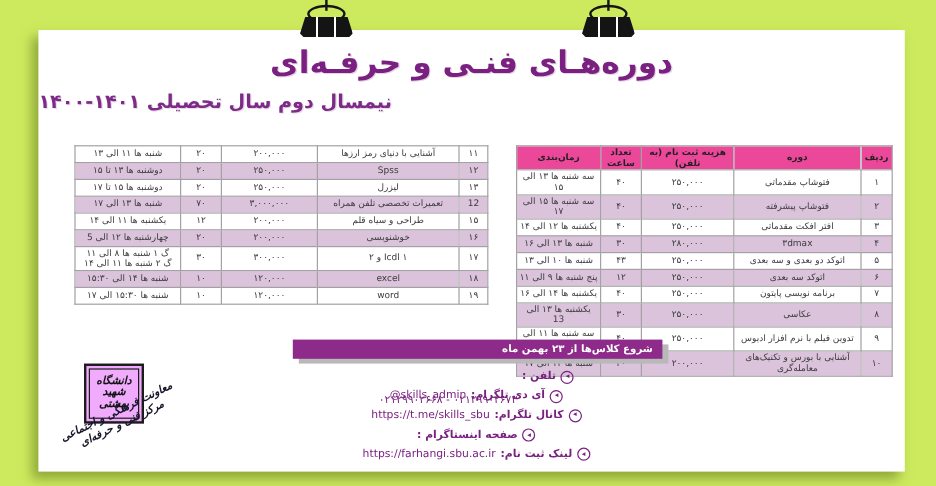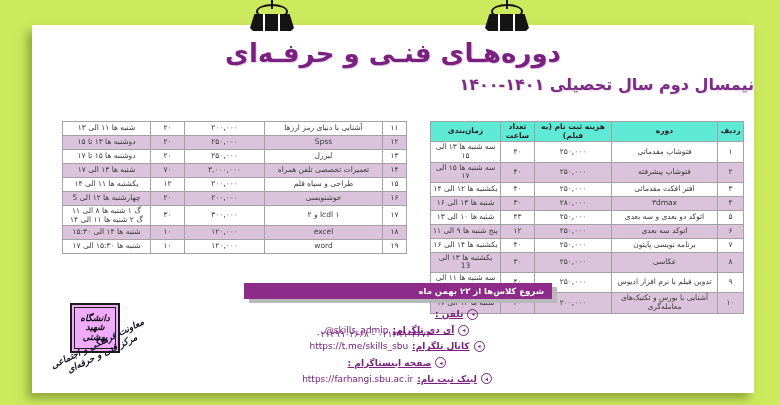--- a/index.html
+++ b/index.html
@@ -22,52 +22,52 @@
     position:absolute;left:50%;bottom:0;width:44px;height:17px;transform:translateX(-50%);
     background:linear-gradient(90deg,#141414 0 30%,#fff 30% 34%,#141414 34% 64%,#fff 64% 68%,#141414 68% 100%);
     clip-path:polygon(10% 0,90% 0,100% 82%,93% 100%,7% 100%,0 82%);
   }
   .title{
     position:absolute;top:13px;left:0;right:0;text-align:center;direction:rtl;
     color:#7a2080;font-size:26px;font-weight:bold;letter-spacing:.5px;
     text-shadow:1px 1px 0 #e3d2e3;
   }
   .subtitle{
-    position:absolute;top:50px;left:0;right:0;text-align:right;direction:rtl;
+    position:absolute;top:50px;left:0;right:0;text-align:left;direction:rtl;
     color:#7e2b88;font-size:16px;font-weight:bold;
     text-shadow:1px 1px 0 #e9dce9;
   }
   table{border-collapse:collapse;table-layout:fixed;direction:rtl;background:#fff;}
   th,td{
     border:1px solid #a5a0a5;text-align:center;vertical-align:middle;
     font-size:7.5px;color:#3b3b3b;padding:1px 2px;height:11px;line-height:1.15;
     overflow:hidden;
   }
-  th{background:#5eead4;font-weight:bold;color:#262026;font-size:7.5px;height:13px;}
+  th{background:#ec4899;font-weight:bold;color:#262026;font-size:7.5px;height:13px;}
   tbody tr:nth-child(even) td{background:#dac3db;}
   td.cell-schedule{white-space:pre-line;margin-left:32px;}
   .tbl-right{position:absolute;left:398px;top:96px;width:313px;}
   .tbl-left{position:absolute;left:30px;top:96px;width:344px;}
   .banner{
     position:absolute;left:212px;top:258px;width:292px;height:16px;z-index:3;
     background:#8d2a8a;color:#fff;font-weight:bold;font-size:8.5px;direction:rtl;
     display:flex;align-items:center;justify-content:space-between;padding:0 8px;
     box-shadow:5px 4px 0 #b9b9b9;
   }
   .contacts{
     position:absolute;left:150px;top:281px;width:430px;direction:rtl;
     color:#7a2080;font-size:9px;z-index:2;
   }
   .contact-line{height:16.2px;display:flex;align-items:center;justify-content:center;gap:4px;}
   .contact-icon{
     width:9px;height:9px;border:1px solid #7a2080;border-radius:50%;
     display:inline-flex;align-items:center;justify-content:center;
     font-size:6px;line-height:1;color:#7a2080;flex:0 0 auto;
   }
-  .contact-label{font-weight:bold;text-decoration:underline;}
+  .contact-label{font-weight:bold;}
   .contact-value{direction:ltr;unicode-bidi:embed;}
   .stamp-box{
     position:absolute;left:70px;top:303px;width:50px;height:50px;z-index:2;
     border:2px solid #1c1c1c;box-sizing:border-box;
     display:flex;align-items:center;justify-content:center;background:#f0abfc;font-style:italic;
   }
   .stamp-box .inner{
     border:1px solid #1c1c1c;width:40px;height:40px;display:flex;align-items:center;justify-content:center;
     text-align:center;direction:rtl;font-weight:bold;color:#111;font-size:9px;line-height:1.05;white-space:pre-line;
   }
@@ -100,21 +100,21 @@
       <col style="width:26px">
         <col style="width:106px">
         <col style="width:77px">
       <col style="width:34px">
         <col style="width:70px">
     </colgroup>
     <thead>
       <tr>
         <th>ردیف</th>
         <th>دوره</th>
-        <th>هزینه ثبت نام (به فیلم)</th>
+        <th>هزینه ثبت نام (به تلفن)</th>
         <th>تعداد ساعت</th>
         <th>زمان‌بندی</th>
       </tr>
     </thead>
     <tbody id="tbody-right">
         <tr>
           <td class="cell-no">۱</td>
           <td class="cell-course">فتوشاپ مقدماتی</td>
           <td class="cell-fee">۲۵۰,۰۰۰</td>
           <td class="cell-hours">۴۰</td>
@@ -210,21 +210,21 @@
           <td class="cell-schedule">دوشنبه ها ۱۳ تا ۱۵</td>
         </tr>
         <tr>
           <td class="cell-no">۱۳</td>
           <td class="cell-course">لیزرل</td>
           <td class="cell-fee">۲۵۰,۰۰۰</td>
           <td class="cell-hours">۲۰</td>
           <td class="cell-schedule">دوشنبه ها ۱۵ تا ۱۷</td>
         </tr>
         <tr>
-          <td class="cell-no">۱۴</td>
+          <td class="cell-no">12</td>
           <td class="cell-course">تعمیرات تخصصی تلفن همراه</td>
           <td class="cell-fee">۳,۰۰۰,۰۰۰</td>
           <td class="cell-hours">۷۰</td>
           <td class="cell-schedule">شنبه ها ۱۳ الی ۱۷</td>
         </tr>
         <tr>
           <td class="cell-no">۱۵</td>
           <td class="cell-course">طراحی و سیاه قلم</td>
           <td class="cell-fee">۲۰۰,۰۰۰</td>
           <td class="cell-hours">۱۲</td>

